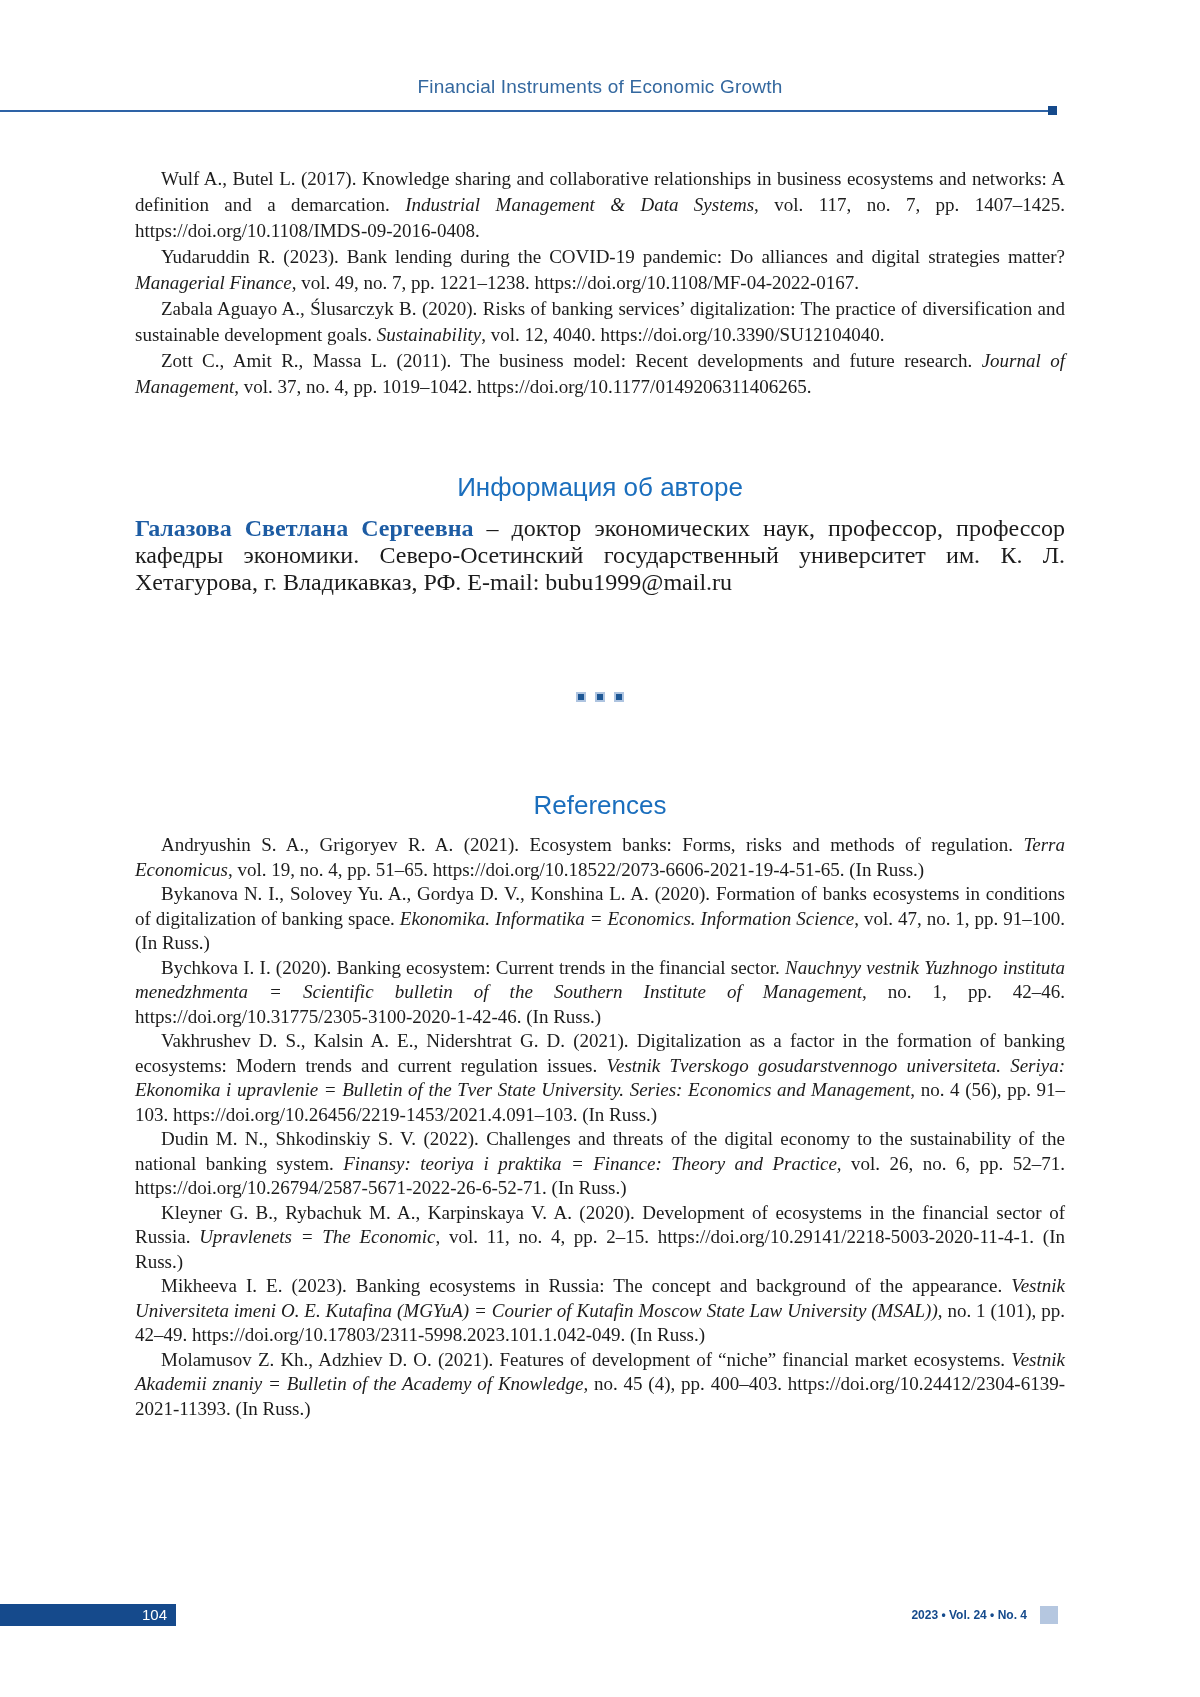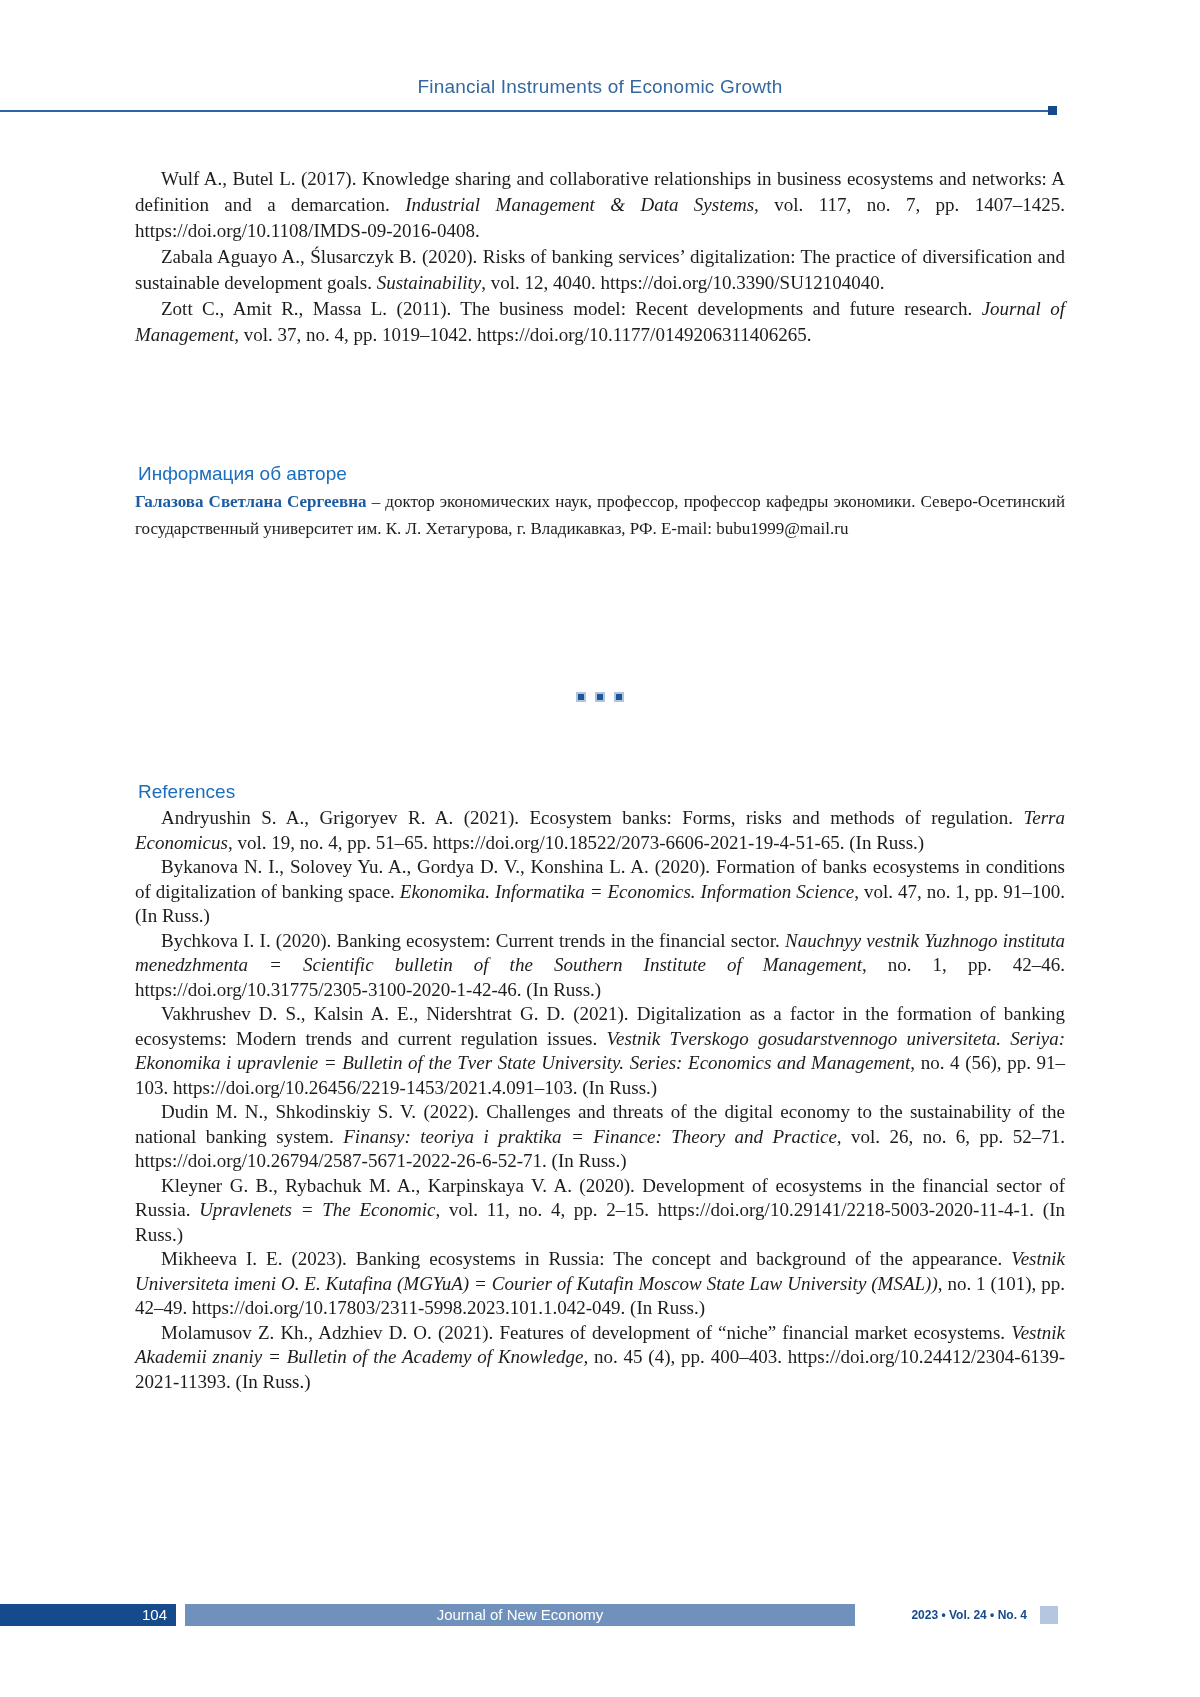--- a/index.html
+++ b/index.html
@@ -32,28 +32,28 @@
   .top-refs{top:166px;}
   p.ref{
     margin:0;text-align:justify;text-indent:26px;
     font-size:19px;line-height:26px;
   }
   .refs-list p.ref{font-size:19px;line-height:24.5px;}
   p.ref em{font-style:italic;}
   
   .author-section{top:460px;}
   .blue-heading{
-    margin:3px;text-align:left;
+    margin:12px;text-align:center;
     font-family:"Liberation Sans","DejaVu Sans",sans-serif;
-    font-weight:400;font-size:19px;
+    font-weight:400;font-size:26px;
     color:var(--section-heading,#1a6ebd);
   }
   .author-par{
     margin:3px 0 0 0;text-align:justify;
-    font-size:17px;line-height:27px;
+    font-size:24px;line-height:27px;
   }
   .author-name{
     font-weight:700;
     color:var(--author-name,#1d5ca3);
   }
   
   .dots{
     position:absolute;left:135px;width:930px;top:692px;
     display:flex;justify-content:center;gap:9px;
   }
@@ -95,20 +95,21 @@
 <div class="page">
 
   <div class="running-head">Financial Instruments of Economic Growth</div>
 
   <div class="head-rule">
     <span class="head-rule-end"></span>
   </div>
 
   <section class="col top-refs">
       <p class="ref"><span>Wulf A., Butel L. (2017). Knowledge sharing and collaborative relationships in business ecosystems and networks: A definition and a demarcation. </span><em>Industrial Management &amp; Data Systems</em><span>, vol. 117, no. 7, pp. 1407–1425. https://doi.org/10.1108/IMDS-09-2016-0408.</span></p>
+      <p class="ref"><span>Yudaruddin R. (2023). Bank lending during the COVID-19 pandemic: Do alliances and digital strategies matter? </span><em>Managerial Finance</em><span>, vol. 49, no. 7, pp. 1221–1238. https://doi.org/10.1108/MF-04-2022-0167.</span></p>
       <p class="ref"><span>Zabala Aguayo A., Ślusarczyk B. (2020). Risks of banking services’ digitalization: The practice of diversification and sustainable development goals. </span><em>Sustainability</em><span>, vol. 12, 4040. https://doi.org/10.3390/SU12104040.</span></p>
       <p class="ref"><span>Zott C., Amit R., Massa L. (2011). The business model: Recent developments and future research. </span><em>Journal of Management</em><span>, vol. 37, no. 4, pp. 1019–1042. https://doi.org/10.1177/0149206311406265.</span></p>
     </section>
 
   <section class="col author-section">
     <h2 class="blue-heading">Информация об авторе</h2>
     <p class="author-par" lang="ru">
       <strong class="author-name">Галазова Светлана Сергеевна</strong><span> – доктор экономических наук, профессор, профессор кафедры экономики. Северо-Осетинский государственный университет им. К. Л. Хетагурова, г. Владикавказ, РФ. E-mail: bubu1999@mail.ru</span>
     </p>
   </section>
@@ -130,20 +131,17 @@
         <p class="ref"><span>Kleyner G. B., Rybachuk M. A., Karpinskaya V. A. (2020). Development of ecosystems in the financial sector of Russia. </span><em>Upravlenets = The Economic</em><span>, vol. 11, no. 4, pp. 2–15. https://doi.org/10.29141/2218-5003-2020-11-4-1. (In Russ.)</span></p>
         <p class="ref"><span>Mikheeva I. E. (2023). Banking ecosystems in Russia: The concept and background of the appearance. </span><em>Vestnik Universiteta imeni O. E. Kutafina (MGYuA) = Courier of Kutafin Moscow State Law University (MSAL))</em><span>, no. 1 (101), pp. 42–49. https://doi.org/10.17803/2311-5998.2023.101.1.042-049. (In Russ.)</span></p>
         <p class="ref"><span>Molamusov Z. Kh., Adzhiev D. O. (2021). Features of development of “niche” financial market ecosystems. </span><em>Vestnik Akademii znaniy = Bulletin of the Academy of Knowledge,</em><span> no. 45 (4), pp. 400–403. https://doi.org/10.24412/2304-6139-2021-11393. (In Russ.)</span></p>
       </div>
   </section>
 
   <footer class="footer">
     <div class="pn-box">
       <span>104</span>
     </div>
-    <div class="journal-bar">
-      <span>Journal of New Economy</span>
-    </div>
     <div class="issue-info">2023 • Vol. 24 • No. 4</div>
     <div class="corner-square"></div>
   </footer>
 
 </div>
 
 </body></html>

